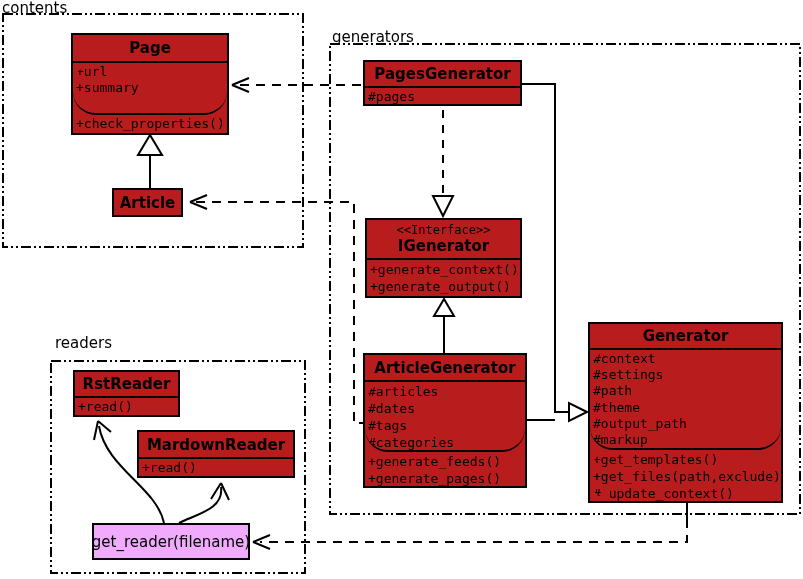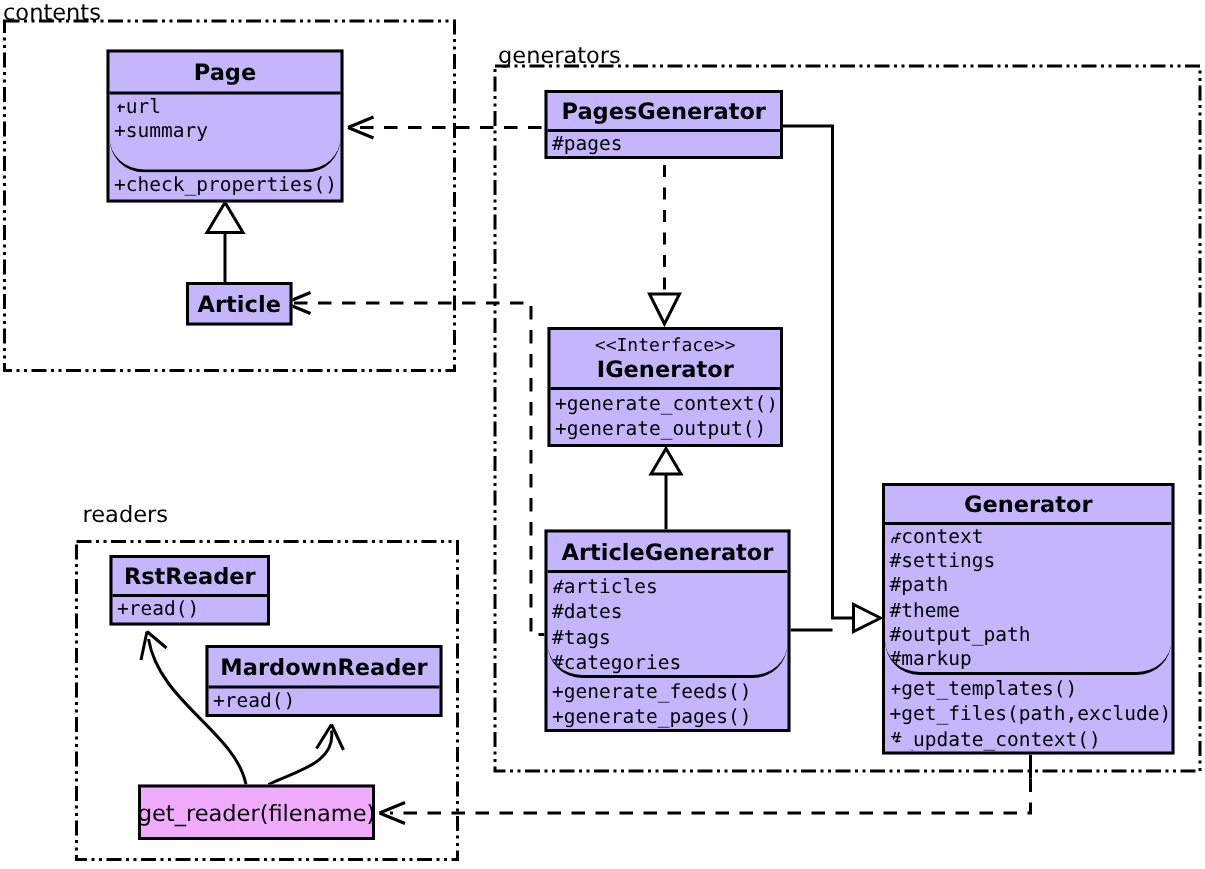--- a/index.html
+++ b/index.html
@@ -6,21 +6,21 @@
   #canvas{
     position:relative;width:803px;height:579px;background:#ffffff;
     font-family:"DejaVu Sans",sans-serif;color:#000;overflow:hidden;
   }
   #wires{position:absolute;left:0;top:0;z-index:1;}
   .pkg-label{
     position:absolute;z-index:3;font:15px "DejaVu Sans",sans-serif;color:#000;
     white-space:nowrap;line-height:15px;
   }
   .cls{
-    position:absolute;z-index:2;box-sizing:border-box;background:#c4b5fd;
+    position:absolute;z-index:2;box-sizing:border-box;background:#b91c1c;
     border:2px solid #000;
   }
   .cls-title{
     box-sizing:border-box;border-bottom:2px solid #000;text-align:center;
     font-weight:bold;font-size:15px;display:flex;flex-direction:column;
     justify-content:center;white-space:nowrap;overflow:hidden;
   }
   .cls-title.noline{border-bottom:none;}
   .stereotype{
     font-family:"DejaVu Sans Mono",monospace;font-weight:normal;font-size:12px;
@@ -114,21 +114,21 @@
     </div>
     <div class="cls-sec" style="height:52px">
       <div class="m">+url</div>
       <div class="m">+summary</div>
     </div>
     <div class="cls-sec last" style="height:18px">
       <div class="m">+check_properties()</div>
     </div>
   </div>
 
-  <div class="cls" style="left:124px;top:188px;width:71px;height:29px">
+  <div class="cls" style="left:112px;top:188px;width:71px;height:29px">
     <div class="cls-title noline" style="height:25px">
       <span class="title-text">Article</span>
     </div>
   </div>
 
   <div class="cls" style="left:363px;top:60px;width:159px;height:46px">
     <div class="cls-title" style="height:26px">
       <span class="title-text">PagesGenerator</span>
     </div>
     <div class="cls-sec last" style="height:16px">

